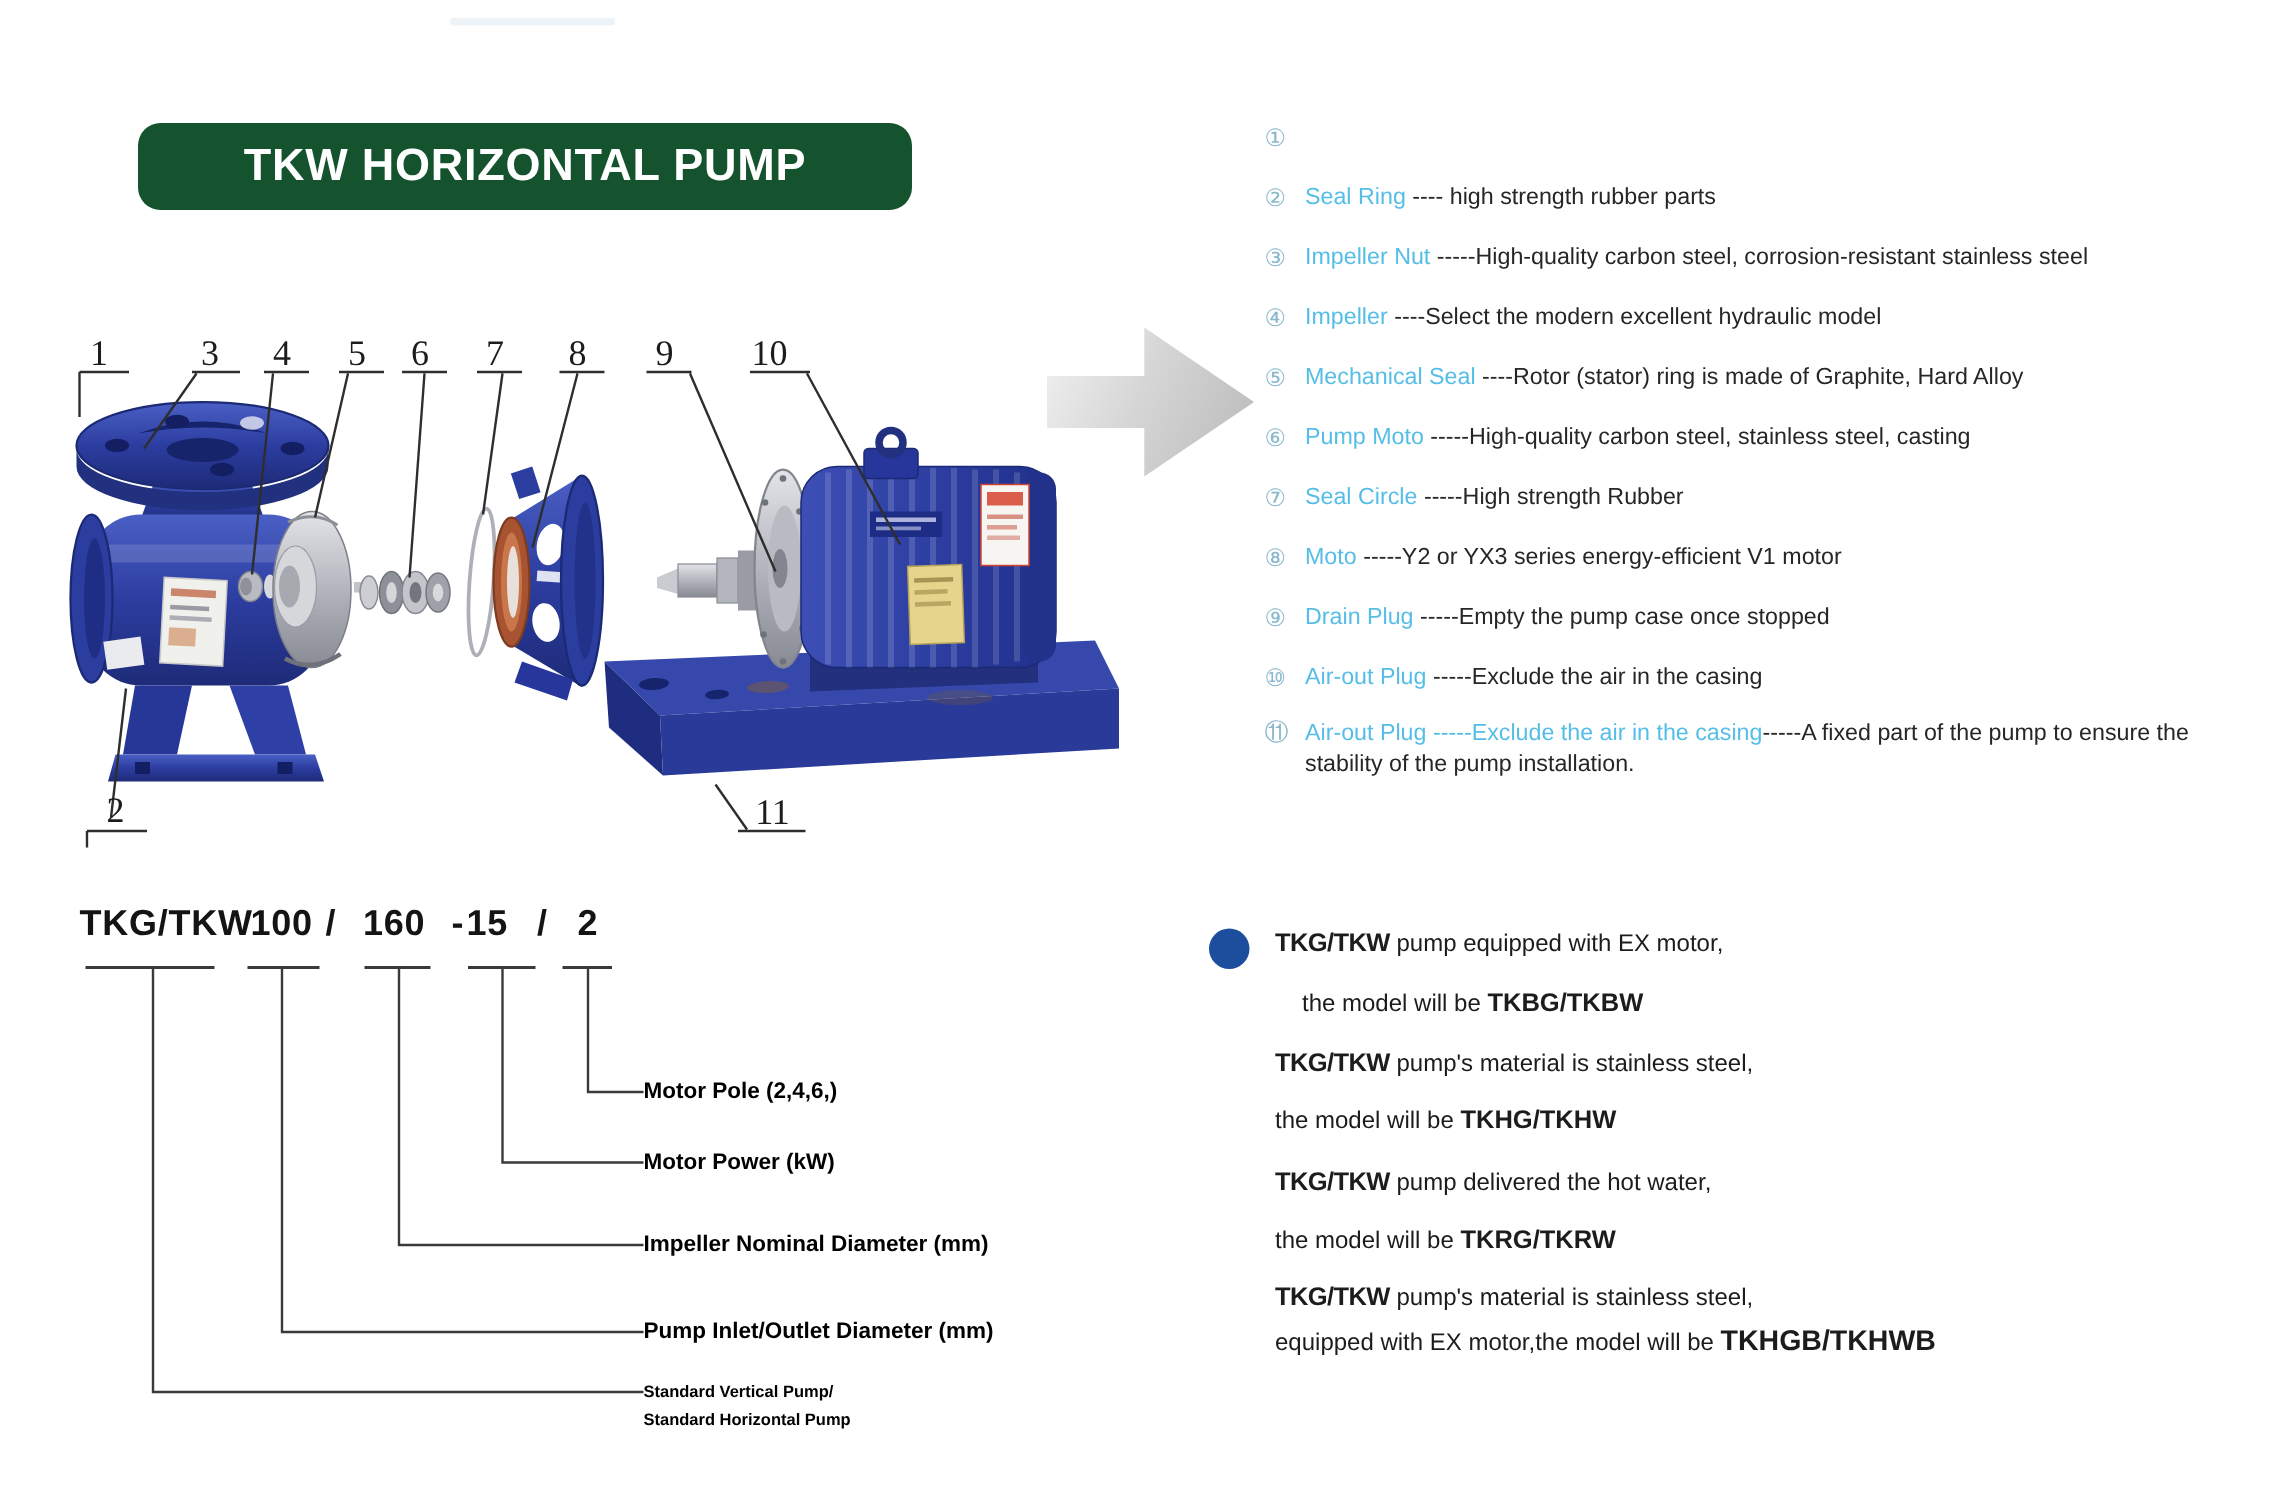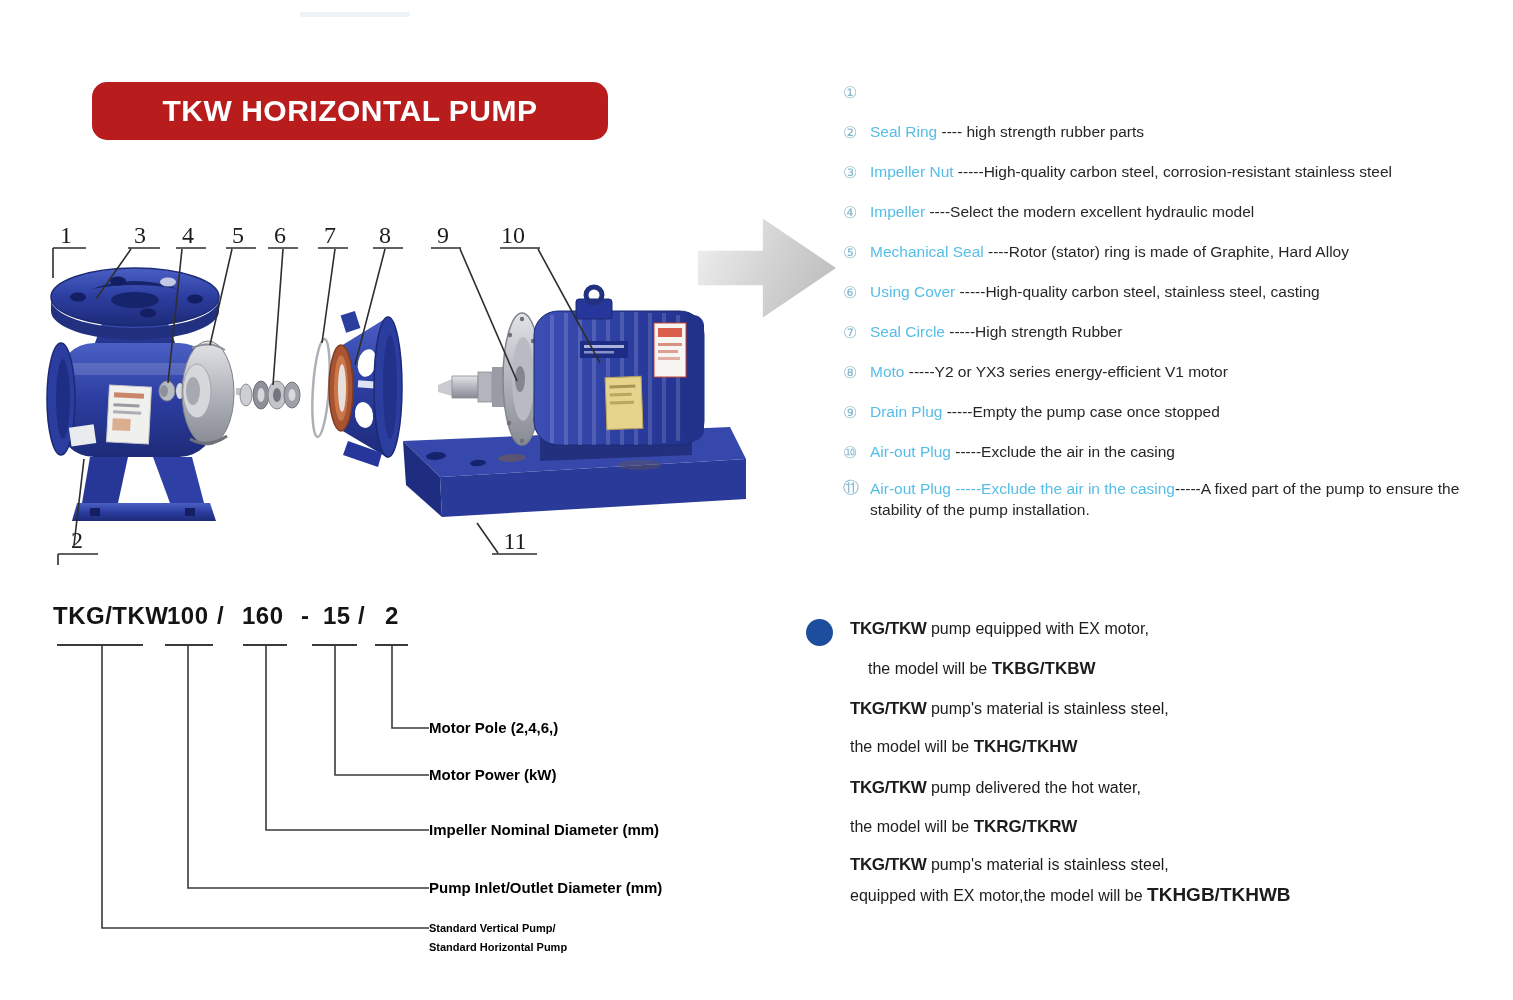--- a/index.html
+++ b/index.html
@@ -4,21 +4,21 @@
 <style>
   html,body{margin:0;padding:0;}
   body{width:1513px;height:1000px;background:#ffffff;position:relative;overflow:hidden;
        font-family:"Liberation Sans", sans-serif;color:#262626;}
   .abs{position:absolute;}
 
   
   .top-artifact{left:300px;top:12px;width:110px;height:5px;background:#eef3f8;border-radius:2px;}
 
   
-  .banner{left:92px;top:82px;width:516px;height:58px;background:#b91c1c;border-radius:15px;
+  .banner{left:92px;top:82px;width:516px;height:58px;background:#14532d;border-radius:15px;
           display:flex;align-items:center;justify-content:center;}
   .banner span{color:#ffffff;font-weight:bold;font-size:30px;letter-spacing:0.5px;}
 
   
   .diagram{left:40px;top:215px;width:710px;height:350px;}
   .callout-num{font-family:"Liberation Serif", serif;}
 
   
   .arrow{left:698px;top:206px;width:138px;height:124px;
          background:linear-gradient(115deg,#f0f0f0 5%,#d6d6d6 45%,#bdbdbd 90%);
@@ -30,21 +30,21 @@
   .parts-list li.wrap{height:auto;align-items:flex-start;padding-top:6px;}
   .pnum{width:27px;flex:none;color:#8ab8cc;font-size:16px;}
   .ptext{display:inline;}
   li.wrap .ptext{display:inline-block;width:608px;line-height:21px;}
   .pname{color:#56bee6;}
   .pdesc{color:#262626;}
 
   
   .code-seg{position:absolute;top:602px;font-weight:bold;font-size:24px;color:#141414;letter-spacing:0.5px;}
   #cs-prefix{left:53px;} #cs-1{left:167px;} #cs-s1{left:217px;} #cs-2{left:242px;}
-  #cs-s2{left:301px;} #cs-3{left:323px;} #cs-s3{left:358px;} #cs-4{left:385px;}
+  #cs-s2{left:301px;} #cs-3{left:311px;} #cs-s3{left:358px;} #cs-4{left:385px;}
   .code-connectors{left:40px;top:640px;width:400px;height:300px;}
   .code-label{position:absolute;left:429px;font-weight:bold;font-size:15px;color:#000000;white-space:nowrap;}
   #cl-pole{top:719px;} #cl-power{top:766px;} #cl-imp{top:821px;} #cl-inlet{top:879px;}
   #cl-std{top:919px;font-size:11px;line-height:19px;}
 
   
   .bullet{left:806px;top:619px;width:27px;height:27px;border-radius:50%;background:#1d4e9e;}
   .note-line{position:absolute;left:850px;font-size:16px;color:#1c1c1c;white-space:nowrap;}
   #n1{top:619px;} #n2{top:659px;margin-left:18px;} #n3{top:699px;} #n4{top:737px;}
   #n5{top:778px;} #n6{top:817px;} #n7{top:855px;} #n8{top:884px;}
@@ -244,21 +244,21 @@
   <li>
       <span class="pnum">④</span>
       <span class="ptext"><span class="pname">Impeller</span><span class="pdesc"> ----Select the modern excellent hydraulic model</span></span>
     </li>
   <li>
       <span class="pnum">⑤</span>
       <span class="ptext"><span class="pname">Mechanical Seal</span><span class="pdesc"> ----Rotor (stator) ring is made of Graphite, Hard Alloy</span></span>
     </li>
   <li>
       <span class="pnum">⑥</span>
-      <span class="ptext"><span class="pname">Using Cover</span><span class="pdesc"> -----High-quality carbon steel, stainless steel, casting</span></span>
+      <span class="ptext"><span class="pname">Pump Moto</span><span class="pdesc"> -----High-quality carbon steel, stainless steel, casting</span></span>
     </li>
   <li>
       <span class="pnum">⑦</span>
       <span class="ptext"><span class="pname">Seal Circle</span><span class="pdesc"> -----High strength Rubber</span></span>
     </li>
   <li>
       <span class="pnum">⑧</span>
       <span class="ptext"><span class="pname">Moto</span><span class="pdesc"> -----Y2 or YX3 series energy-efficient V1 motor</span></span>
     </li>
   <li>

